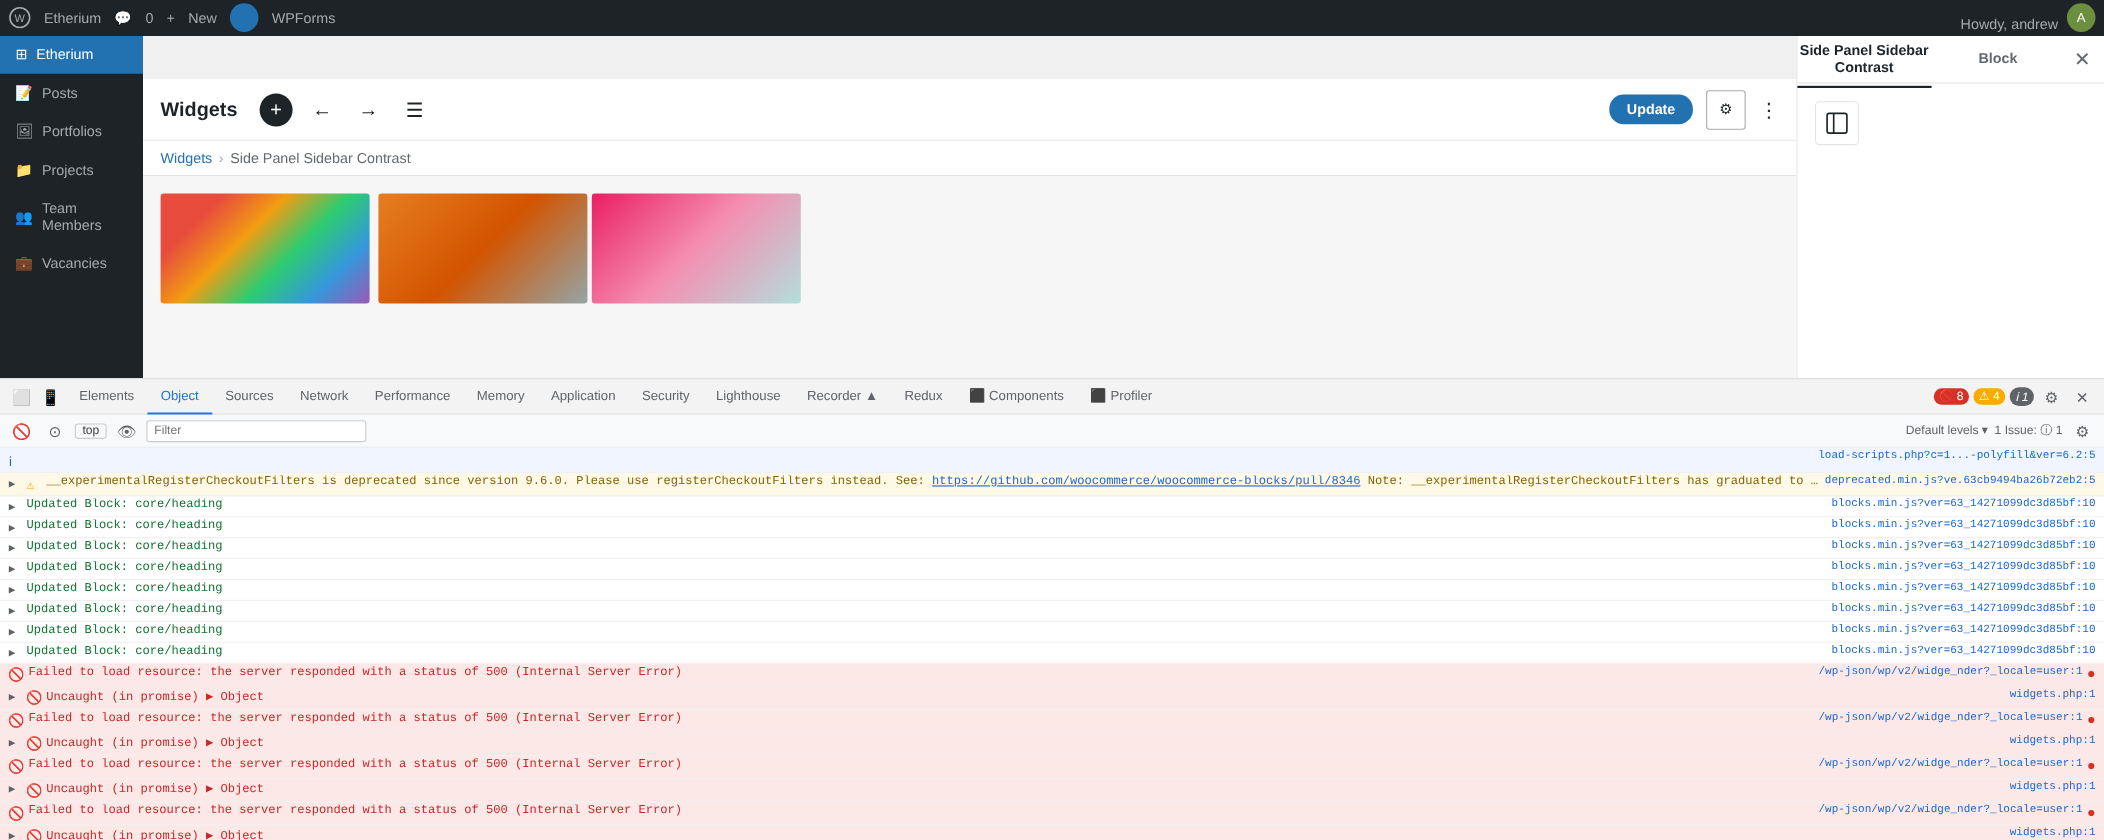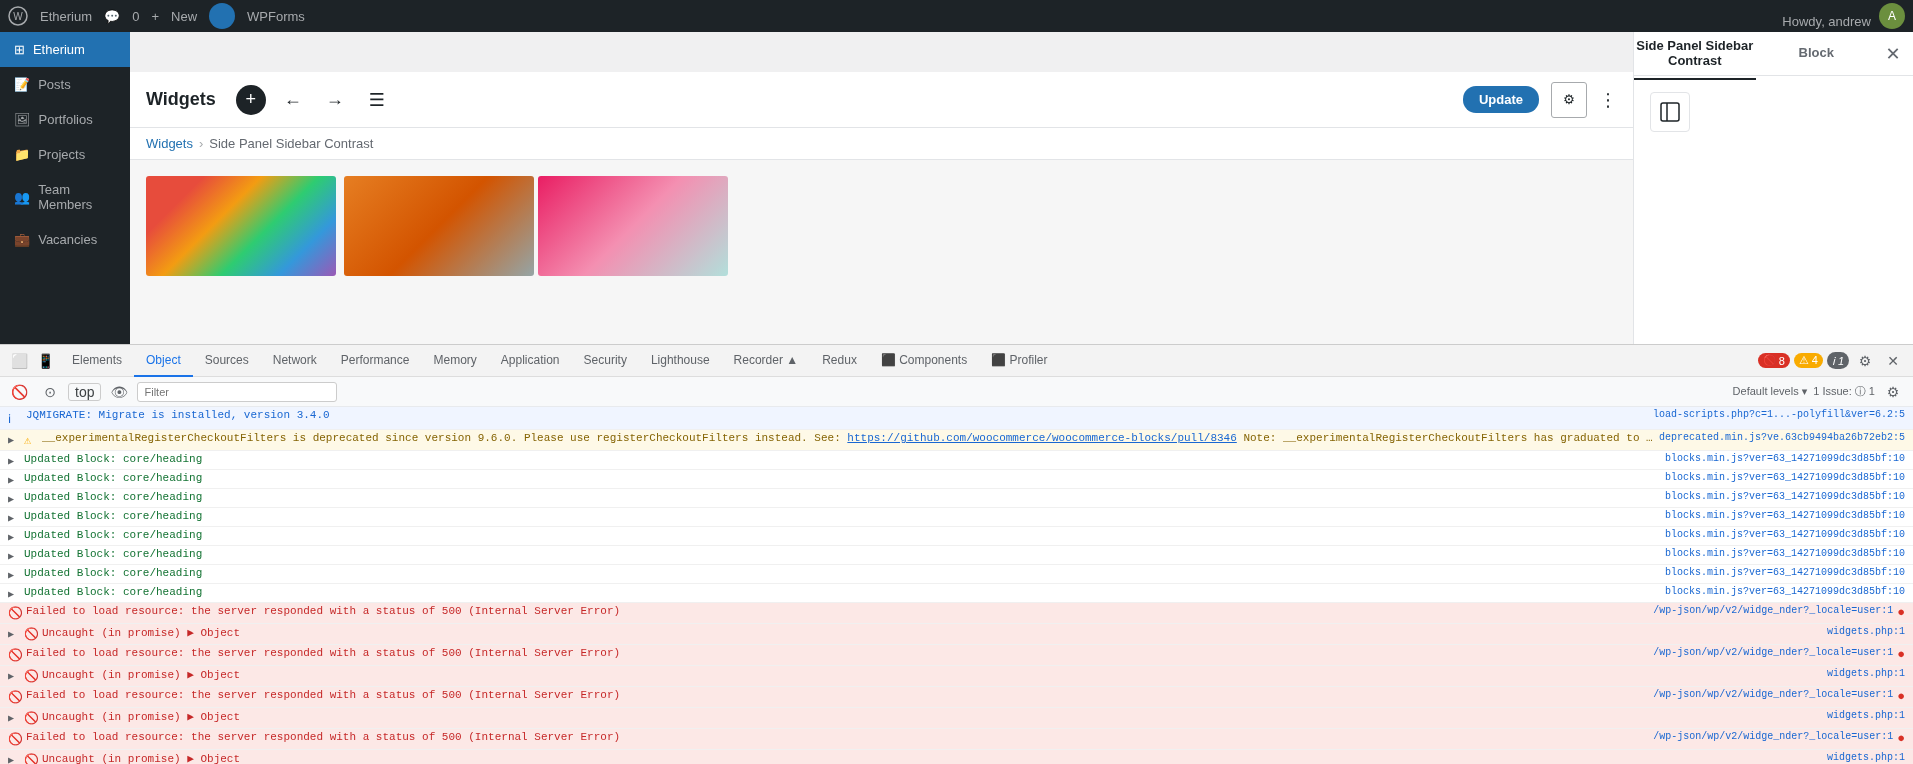--- a/index.html
+++ b/index.html
@@ -492,33 +492,32 @@
       <span class="warn-badge">⚠ <span>4</span></span>
       <span class="info-badge">ℹ <span>1</span></span>
       <button class="devtools-icon-btn">⚙</button>
       <button class="devtools-icon-btn">✕</button>
     </div>
   </div>
 
   <div class="console-toolbar">
     <button class="devtools-icon-btn">🚫</button>
     <button class="devtools-icon-btn">⊙</button>
-    <span style="padding:0 6px;border:1px solid #ccc;border-radius:3px;cursor:pointer;font-size:14px;color:#3c4043;">top</span>
+    <span style="padding:0 6px;border:1px solid #ccc;border-radius:3px;cursor:pointer;font-size:11px;color:#3c4043;">top</span>
     <button class="devtools-icon-btn">👁</button>
     <input class="console-filter-input" type="text" placeholder="Filter" style="">
     <button class="console-level-btn">Default levels ▾</button>
     <button class="issues-btn">1 Issue: ⓘ 1</button>
     <button class="devtools-icon-btn">⚙</button>
   </div>
 
   <div class="console-body">
 
     <div class="console-row info">
       <span class="icon">ℹ</span>
-      <span class="msg">JQMIGRATE: Migrate is installed, version 3.4.0</span>
       <span class="source">load-scripts.php?c=1...-polyfill&amp;ver=6.2:5</span>
     </div>
 
     <div class="console-row warning">
       <span class="expand-btn">▶</span>
       <span class="icon" style="color:#f9ab00;">⚠</span>
       <span class="msg">__experimentalRegisterCheckoutFilters is deprecated since version 9.6.0. Please use registerCheckoutFilters instead. See: <a href="#">https://github.com/woocommerce/woocommerce-blocks/pull/8346</a> Note: __experimentalRegisterCheckoutFilters has graduated to stable and this experimental function will be removed.</span>
       <span class="source">deprecated.min.js?ve.63cb9494ba26b72eb2:5</span>
     </div>
 

